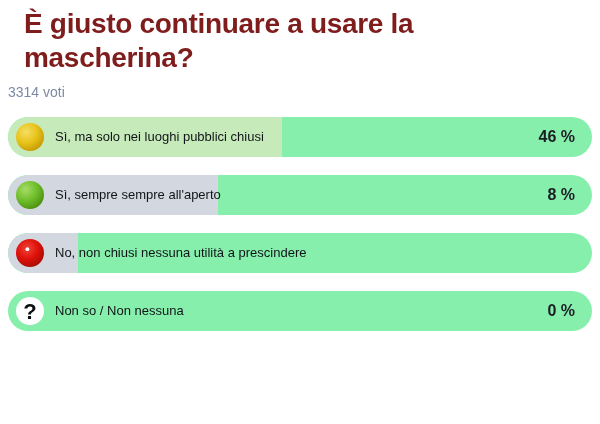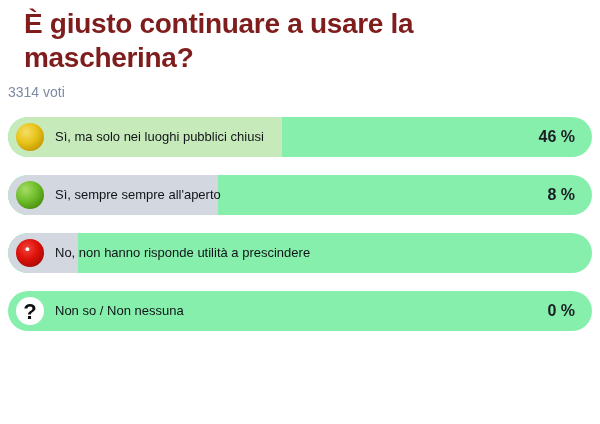--- a/index.html
+++ b/index.html
@@ -152,21 +152,21 @@
             <radialGradient id="gr" cx="40%" cy="34%" r="72%">
               <stop offset="0%" stop-color="#f1453c"></stop>
               <stop offset="50%" stop-color="#e0130b"></stop>
               <stop offset="100%" stop-color="#a50803"></stop>
             </radialGradient>
           </defs>
           <circle cx="15" cy="15" r="14" fill="url(#gr)"></circle>
           <circle cx="12.4" cy="11.2" r="1.9" fill="#ffffff"></circle>
         </svg>
       </span>
-      <span class="row-label">No, non hanno risponde utilità a prescindere</span>
+      <span class="row-label">No, non chiusi nessuna utilità a prescindere</span>
     </div>
 
 
     <div class="poll-row">
       <div class="row-fill" style="width: 0%; background: rgb(211, 215, 224);"></div>
       <span class="marker">
         <svg viewBox="0 0 30 30">
           <circle cx="15" cy="15" r="14" fill="#ffffff"></circle>
           <text x="15" y="22.5" text-anchor="middle" font-family="'Liberation Sans', sans-serif" font-size="22" font-weight="700" fill="#0d0f12">?</text>
         </svg>

